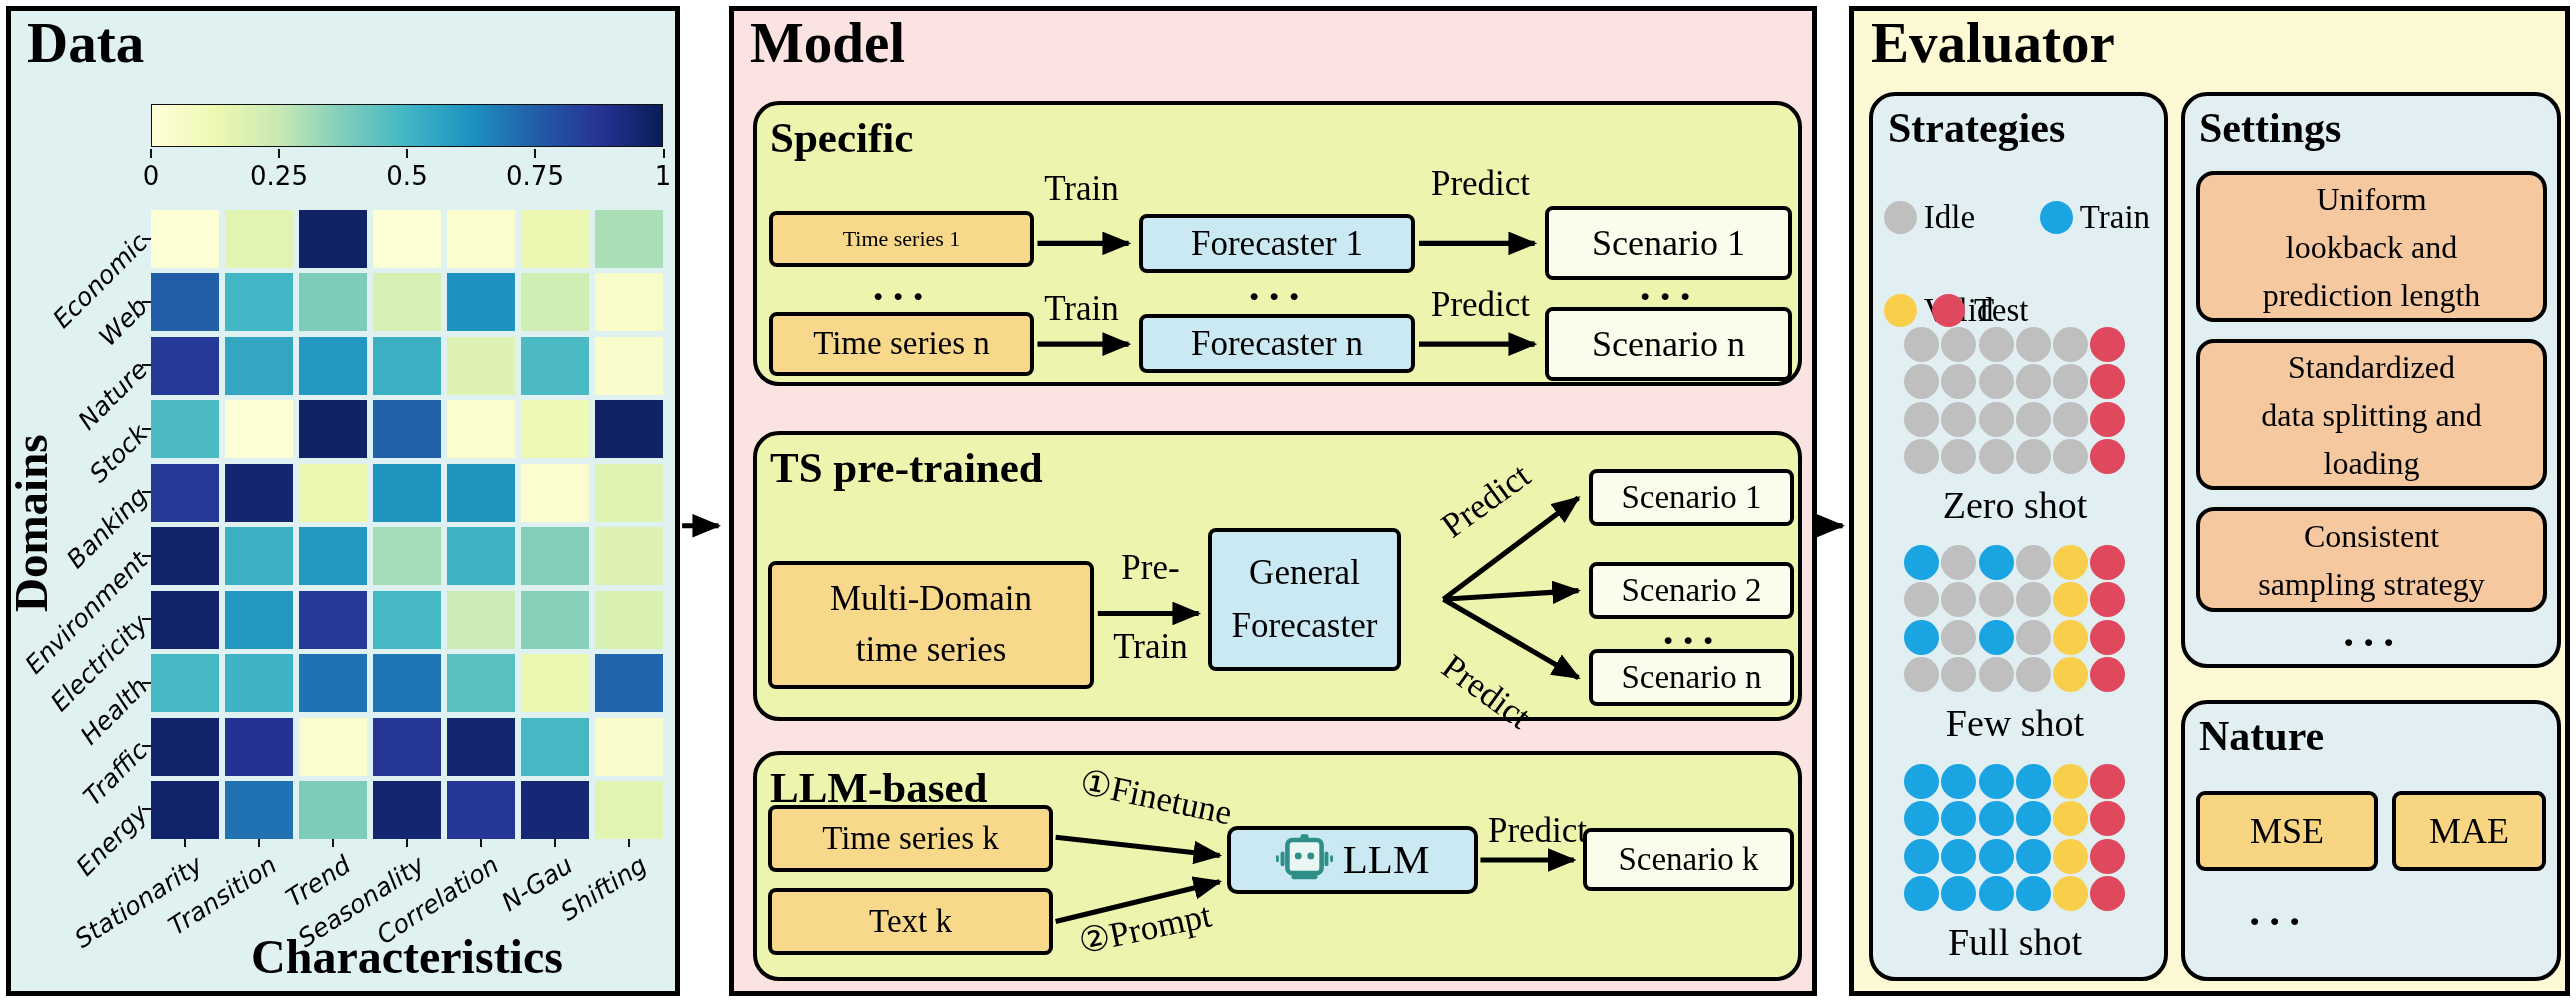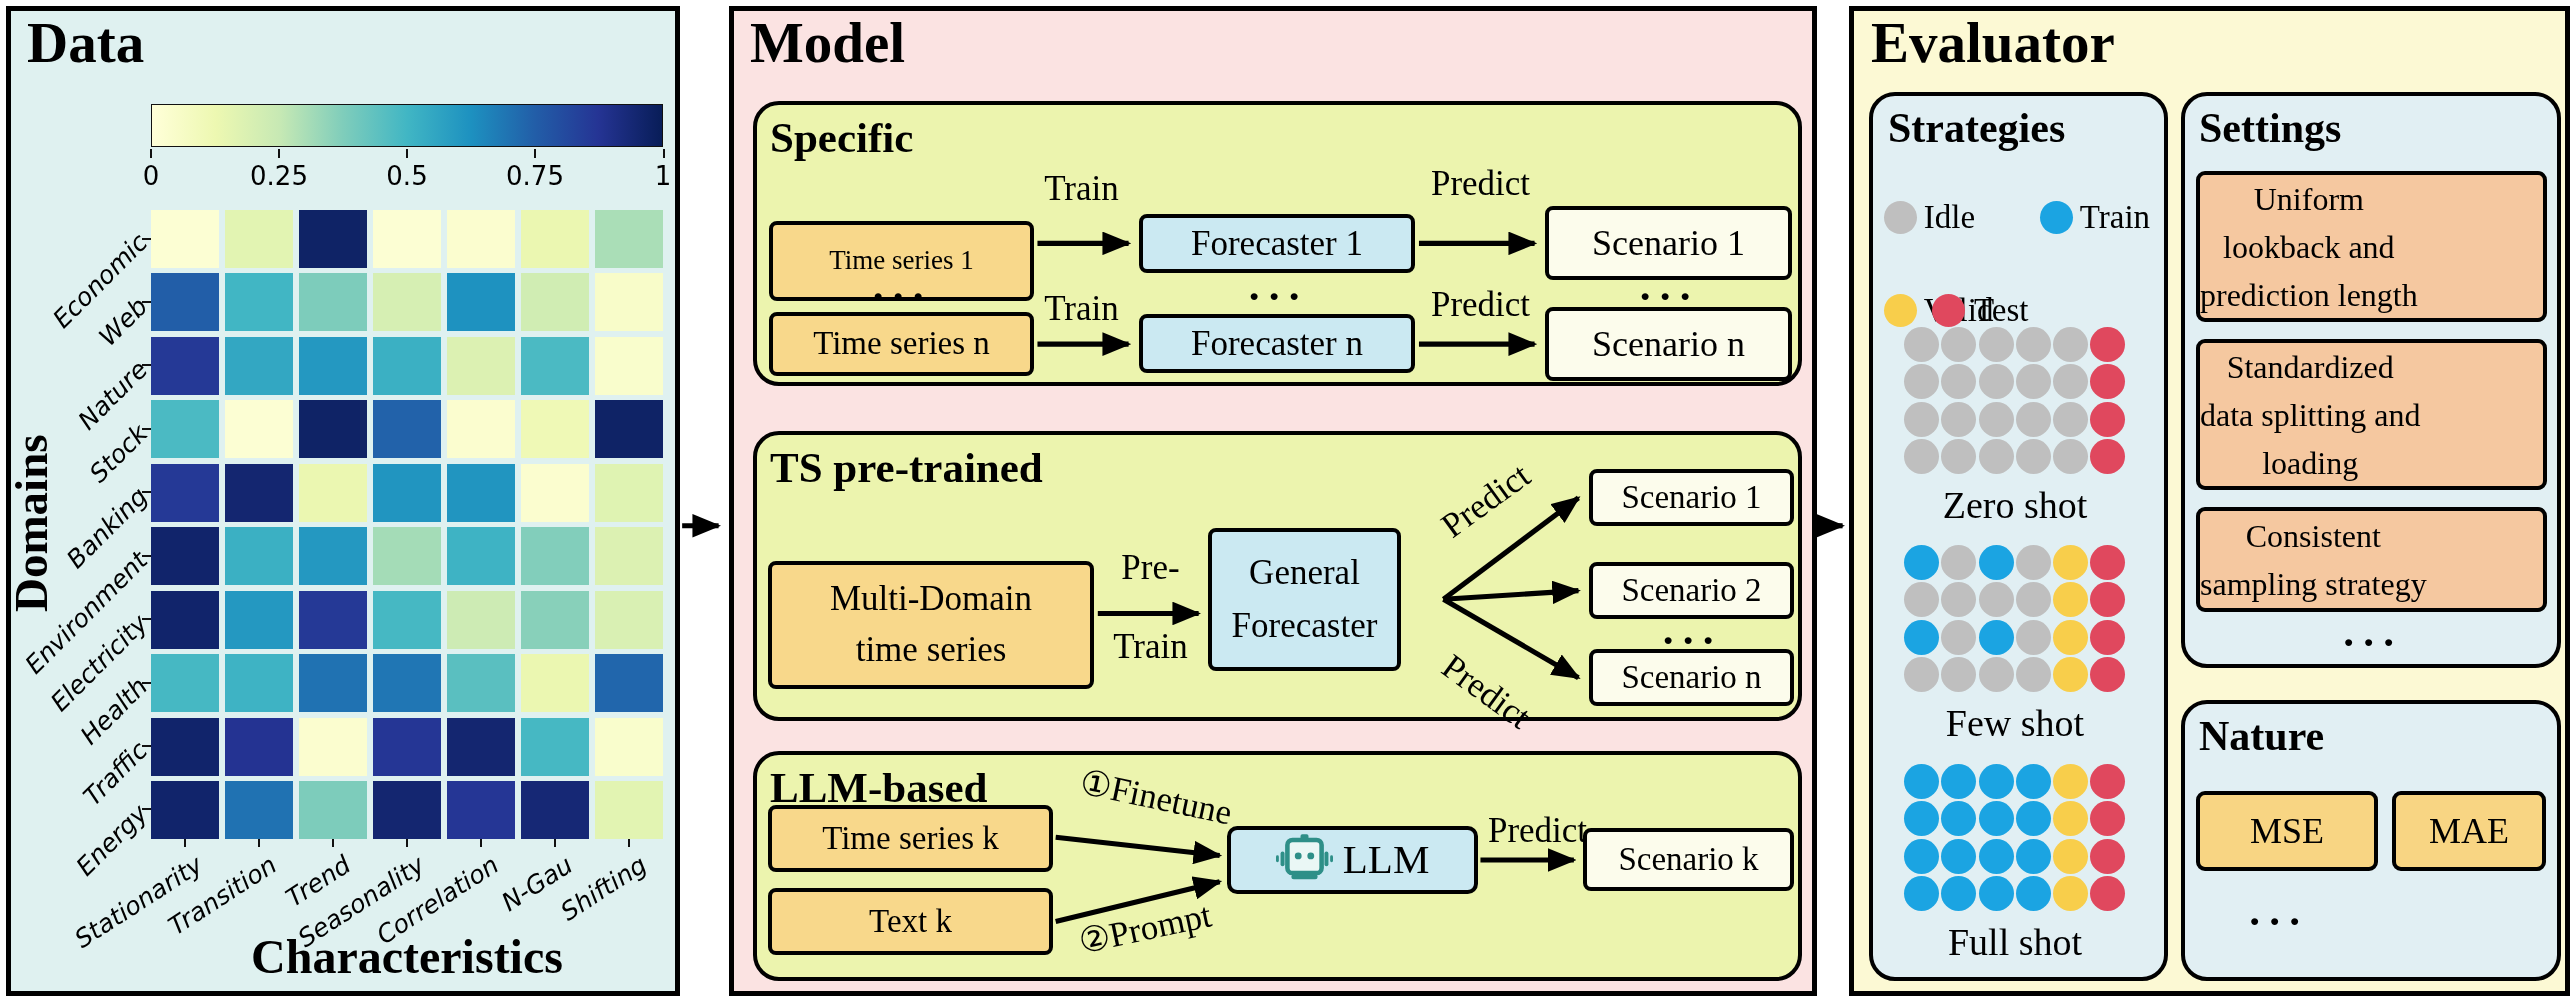--- a/index.html
+++ b/index.html
@@ -20,22 +20,22 @@
   .cbtick-lab{position:absolute;font-family:"DejaVu Sans","Liberation Sans",sans-serif;font-size:26px;transform:translateX(-50%);}
   #heatmap{position:absolute;left:151px;top:210px;width:512px;height:629px;display:grid;
            grid-template-columns:repeat(7,1fr);grid-template-rows:repeat(10,1fr);gap:5.7px;}
   #colorbar{position:absolute;left:151px;top:104px;width:512px;height:43px;border:1.1px solid #111;
     background:linear-gradient(to right,#ffffd9 0%,#edf8b1 12.5%,#c7e9b4 25%,#7fcdbb 37.5%,#41b6c4 50%,#1d91c0 62.5%,#225ea8 75%,#253494 87.5%,#081d58 100%);}
   .legend-item{position:absolute;display:flex;align-items:center;gap:6.8px;font-size:33px;}
   .legend-dot{width:33px;height:33px;border-radius:50%;flex:0 0 auto;}
   .dotgrid{position:absolute;display:grid;grid-template-columns:repeat(6,35px);gap:2.3px;}
   .dot{width:35px;height:35px;border-radius:50%;}
   .grid-label{position:absolute;width:228px;text-align:center;font-size:38px;white-space:nowrap;}
-  .setting-item{position:absolute;background:var(--c-setting);border:4px solid #000;border-radius:9px;
-      display:flex;align-items:center;text-align:center;font-size:32px;line-height:1.5;}
+  .setting-item{position:absolute;background:var(--c-setting);border:4px solid #000;border-radius:18px;
+      display:flex;align-items:center;justify-content:center;text-align:center;font-size:32px;line-height:1.5;}
   .vert{writing-mode:vertical-rl;transform:rotate(180deg);display:flex;align-items:center;justify-content:center;}
   svg.arrows{position:absolute;left:0;top:0;pointer-events:none;z-index:60;}
 </style>
 </head>
 <body>
 
 <div id="canvas">
 
   <section class="panel" id="data-panel" style="left:5.7px;top:5.7px;width:674px;height:990px;background:var(--c-data-bg);">
   </section>
@@ -115,21 +115,21 @@
     </div>
   <div class="lbl vert" style="left:4.6px;top:438px;width:51px;height:171px;font-size:47px;font-weight:bold;">Domains</div>
   <div class="lbl" style="left:151px;top:929px;width:512px;font-size:48px;font-weight:bold;">Characteristics</div>
 
   <section class="panel" id="model-panel" style="left:729px;top:5.7px;width:1088px;height:990px;background:var(--c-model-bg);"></section>
   <div class="panel-title" style="left:750px;top:10.2px;">Model</div>
 
   <div class="subbox" style="left:753px;top:101px;width:1049px;height:285px;background:var(--c-subbox-bg);"></div>
   <div class="section-title" style="left:770px;top:113px;">Specific</div>
 
-  <div class="bx" style="left:769px;top:221px;width:265px;height:80px;background:var(--c-input-bg);font-size:27px;">
+  <div class="bx" style="left:769px;top:211px;width:265px;height:56px;background:var(--c-input-bg);font-size:22px;">
     <span>Time series 1</span>
   </div>
   <div class="lbl" style="left:1019px;top:169px;width:125px;font-size:35px;">Train</div>
   <div class="bx" style="left:1139px;top:214px;width:276px;height:59px;background:var(--c-forecaster-bg);font-size:35px;">
     <span>Forecaster 1</span>
   </div>
   <div class="lbl" style="left:1412px;top:164px;width:137px;font-size:35px;">Predict</div>
   <div class="bx" style="left:1545px;top:206px;width:247px;height:74px;background:var(--c-scenario-bg);font-size:36px;">
     <span>Scenario 1</span>
   </div>

